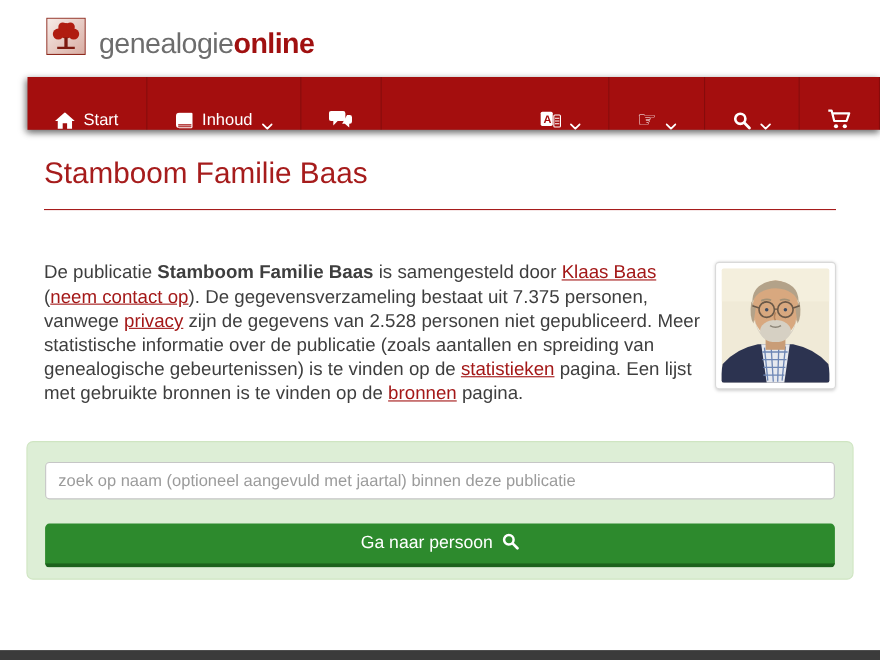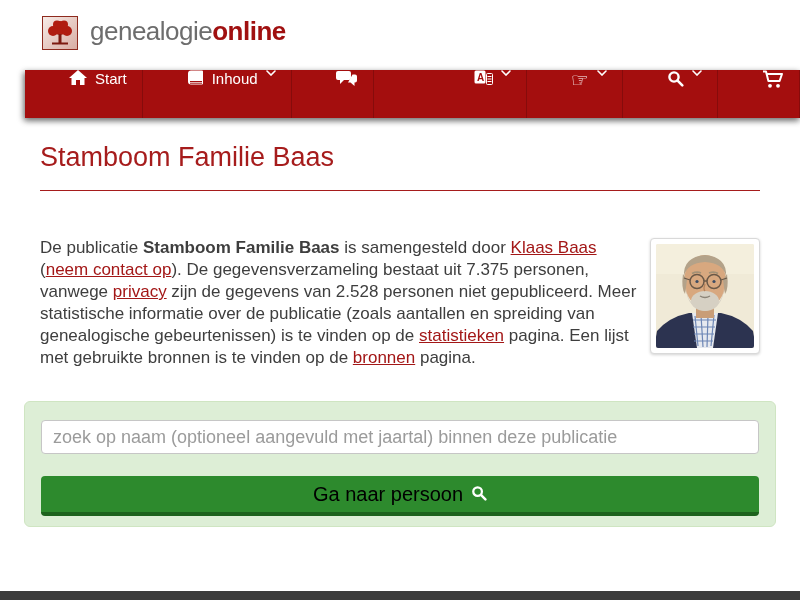--- a/index.html
+++ b/index.html
@@ -2,32 +2,32 @@
 <html><head>
 <meta charset="utf-8">
 <style>
   html,body{margin:0;padding:0;}
   body{
     width:800px;height:600px;position:relative;overflow:hidden;
     background:#ffffff;font-family:"Liberation Sans",sans-serif;
   }
   
   .header{position:absolute;left:0;top:0;width:800px;height:70px;background:#fff;}
-  .logo-link{position:absolute;left:42px;top:16px;display:flex;align-items:flex-start;gap:12px;text-decoration:none;cursor:pointer;}
+  .logo-link{position:absolute;left:42px;top:16px;display:flex;align-items:flex-end;gap:12px;text-decoration:none;cursor:pointer;}
   .brand{font-size:26px;letter-spacing:-0.5px;color:#6d6d6d;}
   .brand .red{color:#a01010;font-weight:bold;}
   
   .navbar{
     position:absolute;left:25px;right:0;top:70px;height:48px;
     background:#a40e0e;display:flex;align-items:stretch;color:#fff;
     box-shadow:-2px 2px 6px rgba(0,0,0,0.35), 0 3px 6px rgba(0,0,0,0.35);
   }
   .nav-item{
-    display:flex;align-items:flex-start;gap:8px;padding:0 15px;
-    border-right:1px solid rgba(0,0,0,0.18);font-size:15px;cursor:pointer;white-space:nowrap;margin-left:29px;
+    display:flex;align-items:flex-end;gap:8px;padding:0 25px;
+    border-right:1px solid rgba(0,0,0,0.18);font-size:15px;cursor:pointer;white-space:nowrap;
   }
   .nav-spacer{flex:1;}
   .nav-item svg{display:block;}
   .hand-glyph{font-family:"DejaVu Sans",sans-serif;font-size:20px;line-height:1;}
   
   .page-title{
     position:absolute;left:40px;top:142px;margin:0;
     font-size:27px;font-weight:normal;color:#a61c1c;
   }
   .title-rule{position:absolute;left:40px;top:190px;width:720px;height:0;border-top:1px solid #a61c1c;}
@@ -45,27 +45,27 @@
   }
   .photo-frame svg{display:block;border-radius:2px;}
   
   .search-panel{
     position:absolute;left:24px;top:401px;width:752px;height:126px;box-sizing:border-box;
     background:#ddeed6;border:1px solid #cfe5c2;border-radius:6px;padding:18px 16px;
   }
   .search-input{
     width:100%;box-sizing:border-box;height:34px;
     border:1px solid #c6c6c6;border-radius:4px;padding:0 11px;
-    font-family:"Liberation Sans",sans-serif;font-size:18px;color:#555;background:#fff;outline:none;
+    font-family:"Liberation Sans",sans-serif;font-size:15px;color:#555;background:#fff;outline:none;
   }
   .search-input::placeholder{color:#9b9b9b;opacity:1;}
   .go-button{
     margin-top:22px;width:100%;height:40px;box-sizing:border-box;cursor:pointer;
-    background:#2d8a2d;color:#000000;border:none;border-bottom:4px solid #1d621d;border-radius:4px;
-    font-family:"Liberation Sans",sans-serif;font-size:20px;
+    background:#2d8a2d;color:#ffffff;border:none;border-bottom:4px solid #1d621d;border-radius:4px;
+    font-family:"Liberation Sans",sans-serif;font-size:16px;
     display:flex;align-items:center;justify-content:center;gap:8px;
   }
   
   .footer-bar{position:absolute;left:0;right:0;bottom:0;height:9px;background:#3b3b3b;}
 </style>
 </head>
 <body>
 
 <div class="header">
   <a class="logo-link">

